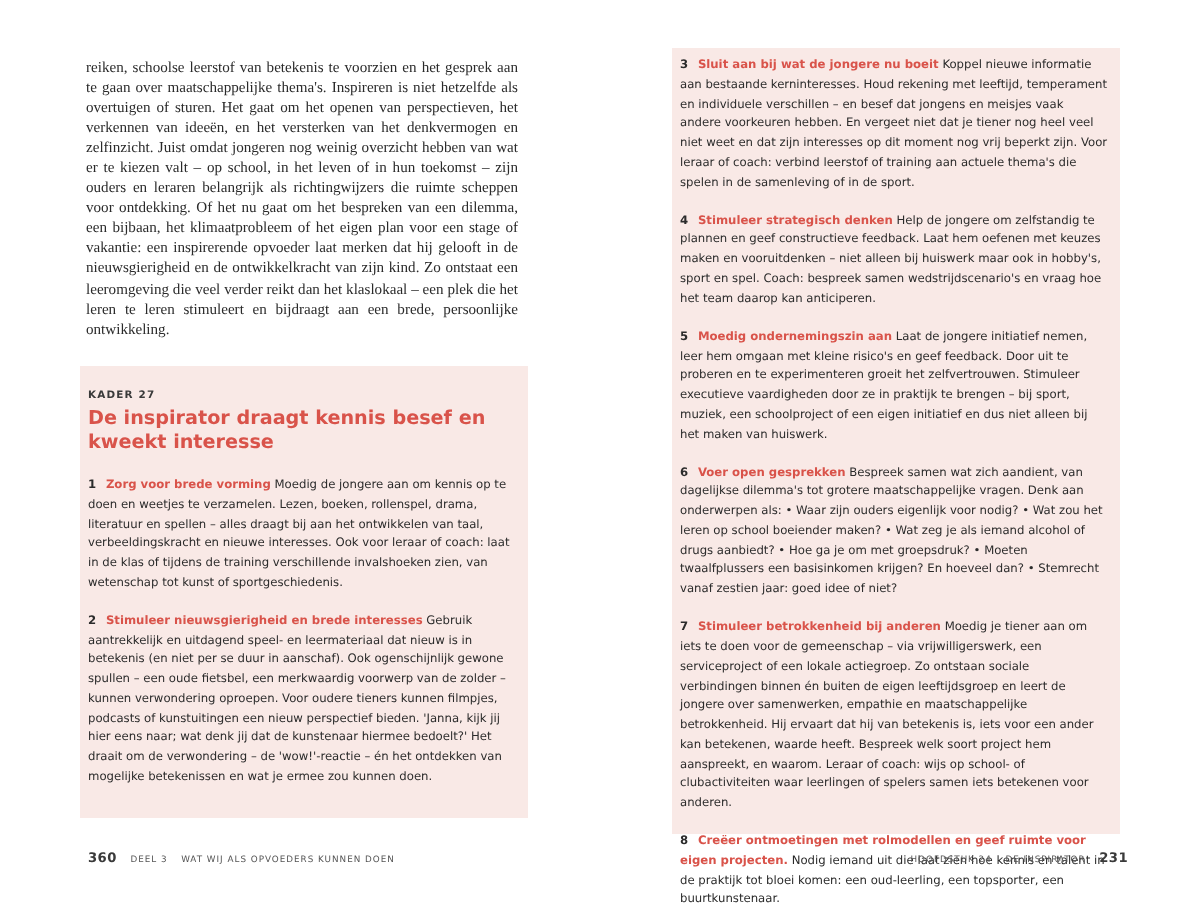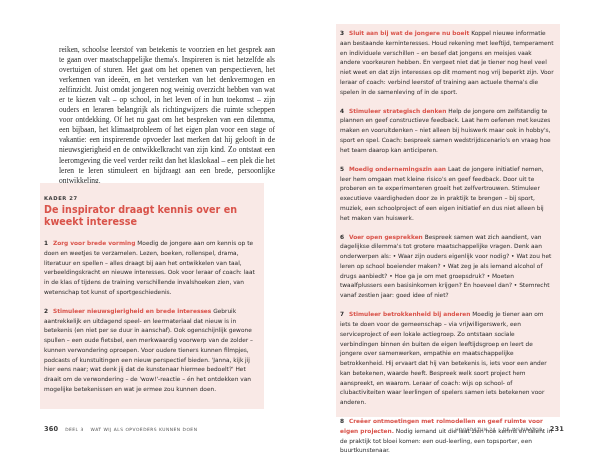--- a/index.html
+++ b/index.html
@@ -7,21 +7,21 @@
     width: 600px; height: 460px; background: #ffffff; position: relative; overflow: hidden;
     color: #2a2a2a;
   }
   .page { position: absolute; top: 0; height: 460px; width: 300px; }
   .page.left { left: 0; }
   .page.right { left: 300px; }
 
   .body-text {
     position: absolute; left: 43px; top: 29px; width: 216px;
     font-family: "Liberation Serif", serif; font-size: 7.55px; line-height: 10.05px;
-    text-align: justify; color: #2a2a2a; margin: 16px;
+    text-align: justify; color: #2a2a2a; margin: 0;
     hyphens: auto;
   }
 
   .kader {
     position: absolute; background: #f9e9e6;
   }
   .kader.left-box { left: 40px; top: 183px; width: 224px; height: 226px; }
   .kader.right-box { left: 36px; top: 24px; width: 224px; height: 393px; }
 
   .kader-label {
@@ -56,21 +56,21 @@
   .footer .sep { display: inline-block; width: 3px; }
 </style>
 </head>
 <body>
 
 <div class="page left">
   <p class="body-text">reiken, schoolse leerstof van betekenis te voorzien en het gesprek aan te gaan over maatschappelijke thema's. Inspireren is niet hetzelfde als overtuigen of sturen. Het gaat om het openen van perspectieven, het verkennen van ideeën, en het versterken van het denkvermogen en zelfinzicht. Juist omdat jongeren nog weinig overzicht hebben van wat er te kiezen valt – op school, in het leven of in hun toekomst – zijn ouders en leraren belangrijk als richtingwijzers die ruimte scheppen voor ontdekking. Of het nu gaat om het bespreken van een dilemma, een bijbaan, het klimaatprobleem of het eigen plan voor een stage of vakantie: een inspirerende opvoeder laat merken dat hij gelooft in de nieuwsgierigheid en de ontwikkelkracht van zijn kind. Zo ontstaat een leeromgeving die veel verder reikt dan het klaslokaal – een plek die het leren te leren stimuleert en bijdraagt aan een brede, persoonlijke ontwikkeling.</p>
 
   <div class="kader left-box">
     <div class="kader-label">KADER 27</div>
-    <h2 class="kader-title">De inspirator draagt kennis over en kweekt interesse</h2>
+    <h2 class="kader-title">De inspirator draagt kennis besef en kweekt interesse</h2>
     <div class="items">
       <p class="item">
         <span class="num">1</span>
         <span class="head">Zorg voor brede vorming</span>
         <span>Moedig de jongere aan om kennis op te doen en weetjes te verzamelen. Lezen, boeken, rollenspel, drama, literatuur en spellen – alles draagt bij aan het ontwikkelen van taal, verbeeldingskracht en nieuwe interesses. Ook voor leraar of coach: laat in de klas of tijdens de training verschillende invalshoeken zien, van wetenschap tot kunst of sportgeschiedenis.</span>
       </p>
       <p class="item">
         <span class="num">2</span>
         <span class="head">Stimuleer nieuwsgierigheid en brede interesses</span>
         <span>Gebruik aantrekkelijk en uitdagend speel- en leermateriaal dat nieuw is in betekenis (en niet per se duur in aanschaf). Ook ogenschijnlijk gewone spullen – een oude fietsbel, een merkwaardig voorwerp van de zolder – kunnen verwondering oproepen. Voor oudere tieners kunnen filmpjes, podcasts of kunstuitingen een nieuw perspectief bieden. 'Janna, kijk jij hier eens naar; wat denk jij dat de kunstenaar hiermee bedoelt?' Het draait om de verwondering – de 'wow!'-reactie – én het ontdekken van mogelijke betekenissen en wat je ermee zou kunnen doen.</span>

